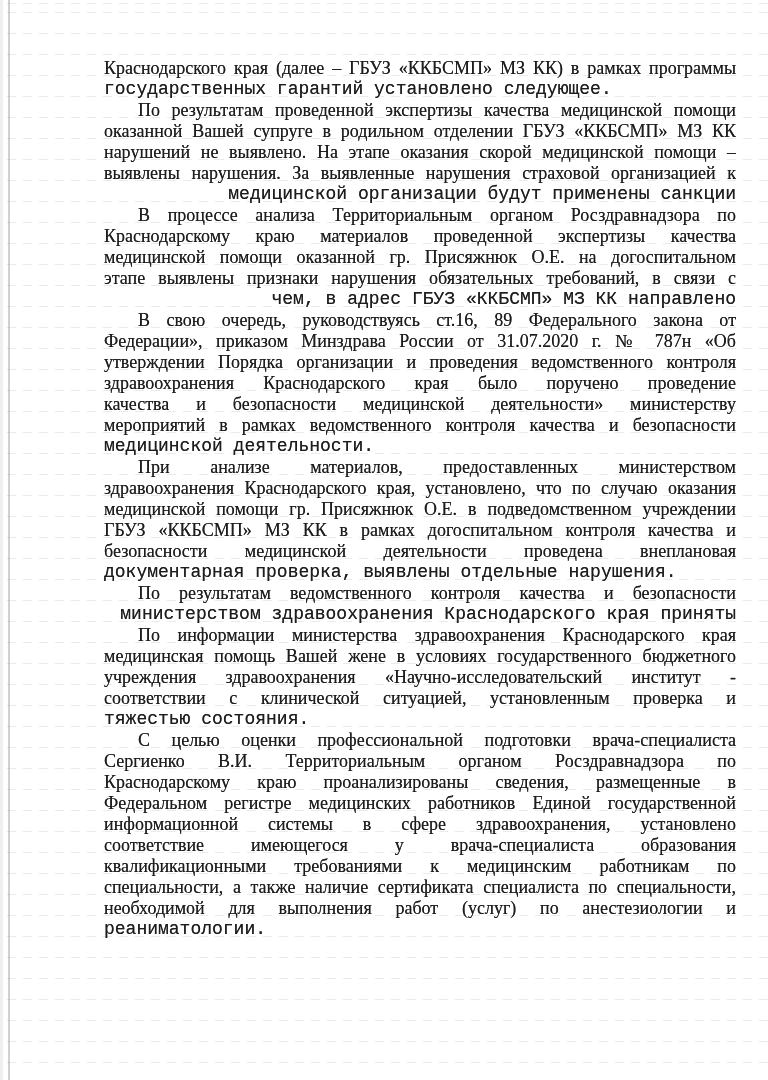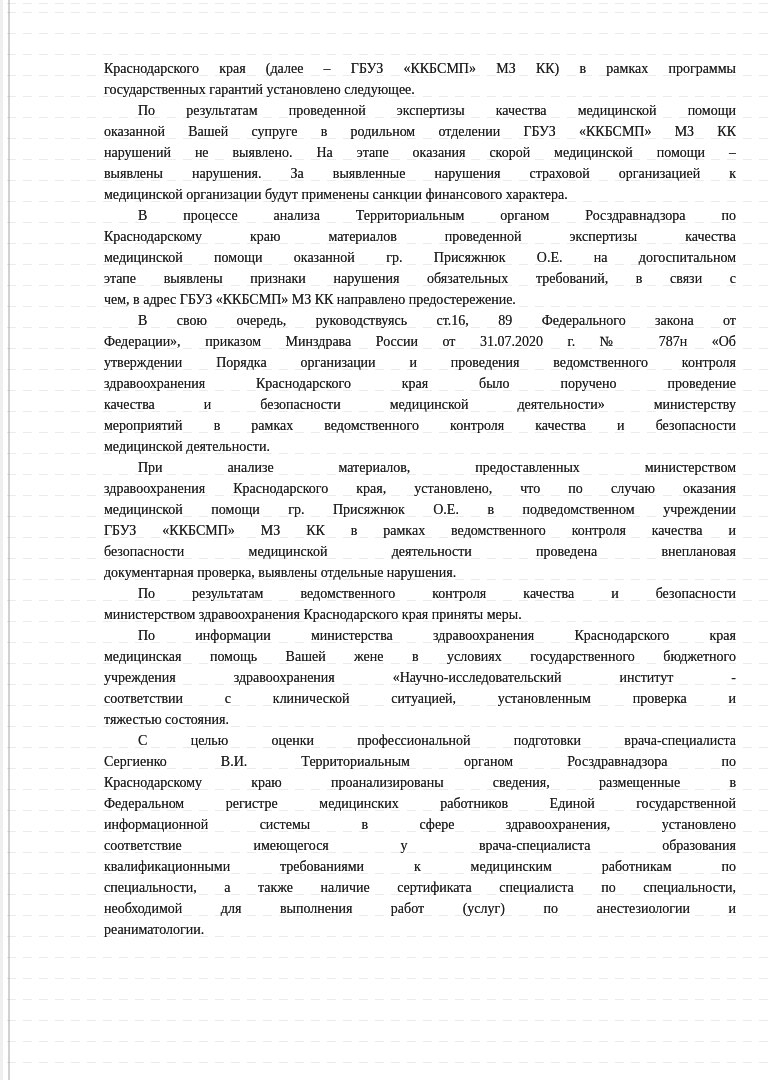--- a/index.html
+++ b/index.html
@@ -51,35 +51,36 @@
     background: rgba(190,190,190,0.25);
     z-index: 0;
     pointer-events: none;
   }
   .doc {
     position: absolute;
     left: 104px;
     top: 58px;
     width: 632px;
     z-index: 1;
-    font-size: 14px;
+    font-size: 18px;
     line-height: 21px;
     color: #1d1d1d;
     text-shadow: 0 0 0.5px rgba(25,25,25,0.75);
   }
   .line {
     height: 21px;
     overflow: hidden;
     text-align: justify;
     text-align-last: justify;
     white-space: normal;
   }
   .line.last {
-    text-align: center;
+    text-align: right;
     text-align-last: left;
+    font-family: Liberation Mono, monospace;
   }
   .line.indent {
     text-indent: 34px;
   }
 </style>
 </head>
 <body>
 
 <div class="page">
   <div class="scan-overlay"></div>
@@ -101,21 +102,21 @@
       <div class="line indent">В свою очередь, руководствуясь ст.16, 89 Федерального закона от</div>
       <div class="line">Федерации», приказом Минздрава России от 31.07.2020 г. № 787н «Об</div>
       <div class="line">утверждении Порядка организации и проведения ведомственного контроля</div>
       <div class="line">здравоохранения Краснодарского края было поручено проведение</div>
       <div class="line">качества и безопасности медицинской деятельности» министерству</div>
       <div class="line">мероприятий в рамках ведомственного контроля качества и безопасности</div>
       <div class="line last">медицинской деятельности.</div>
       <div class="line indent">При анализе материалов, предоставленных министерством</div>
       <div class="line">здравоохранения Краснодарского края, установлено, что по случаю оказания</div>
       <div class="line">медицинской помощи гр. Присяжнюк О.Е. в подведомственном учреждении</div>
-      <div class="line">ГБУЗ «ККБСМП» МЗ КК в рамках ведомственного контроля качества и</div>
+      <div class="line">ГБУЗ «ККБСМП» МЗ КК в рамках догоспитальном контроля качества и</div>
       <div class="line">безопасности медицинской деятельности проведена внеплановая</div>
       <div class="line last">документарная проверка, выявлены отдельные нарушения.</div>
       <div class="line indent">По результатам ведомственного контроля качества и безопасности</div>
       <div class="line last">министерством здравоохранения Краснодарского края приняты меры.</div>
       <div class="line indent">По информации министерства здравоохранения Краснодарского края</div>
       <div class="line">медицинская помощь Вашей жене в условиях государственного бюджетного</div>
       <div class="line">учреждения здравоохранения «Научно-исследовательский институт -</div>
       <div class="line">соответствии с клинической ситуацией, установленным проверка и</div>
       <div class="line last">тяжестью состояния.</div>
       <div class="line indent">С целью оценки профессиональной подготовки врача-специалиста</div>

